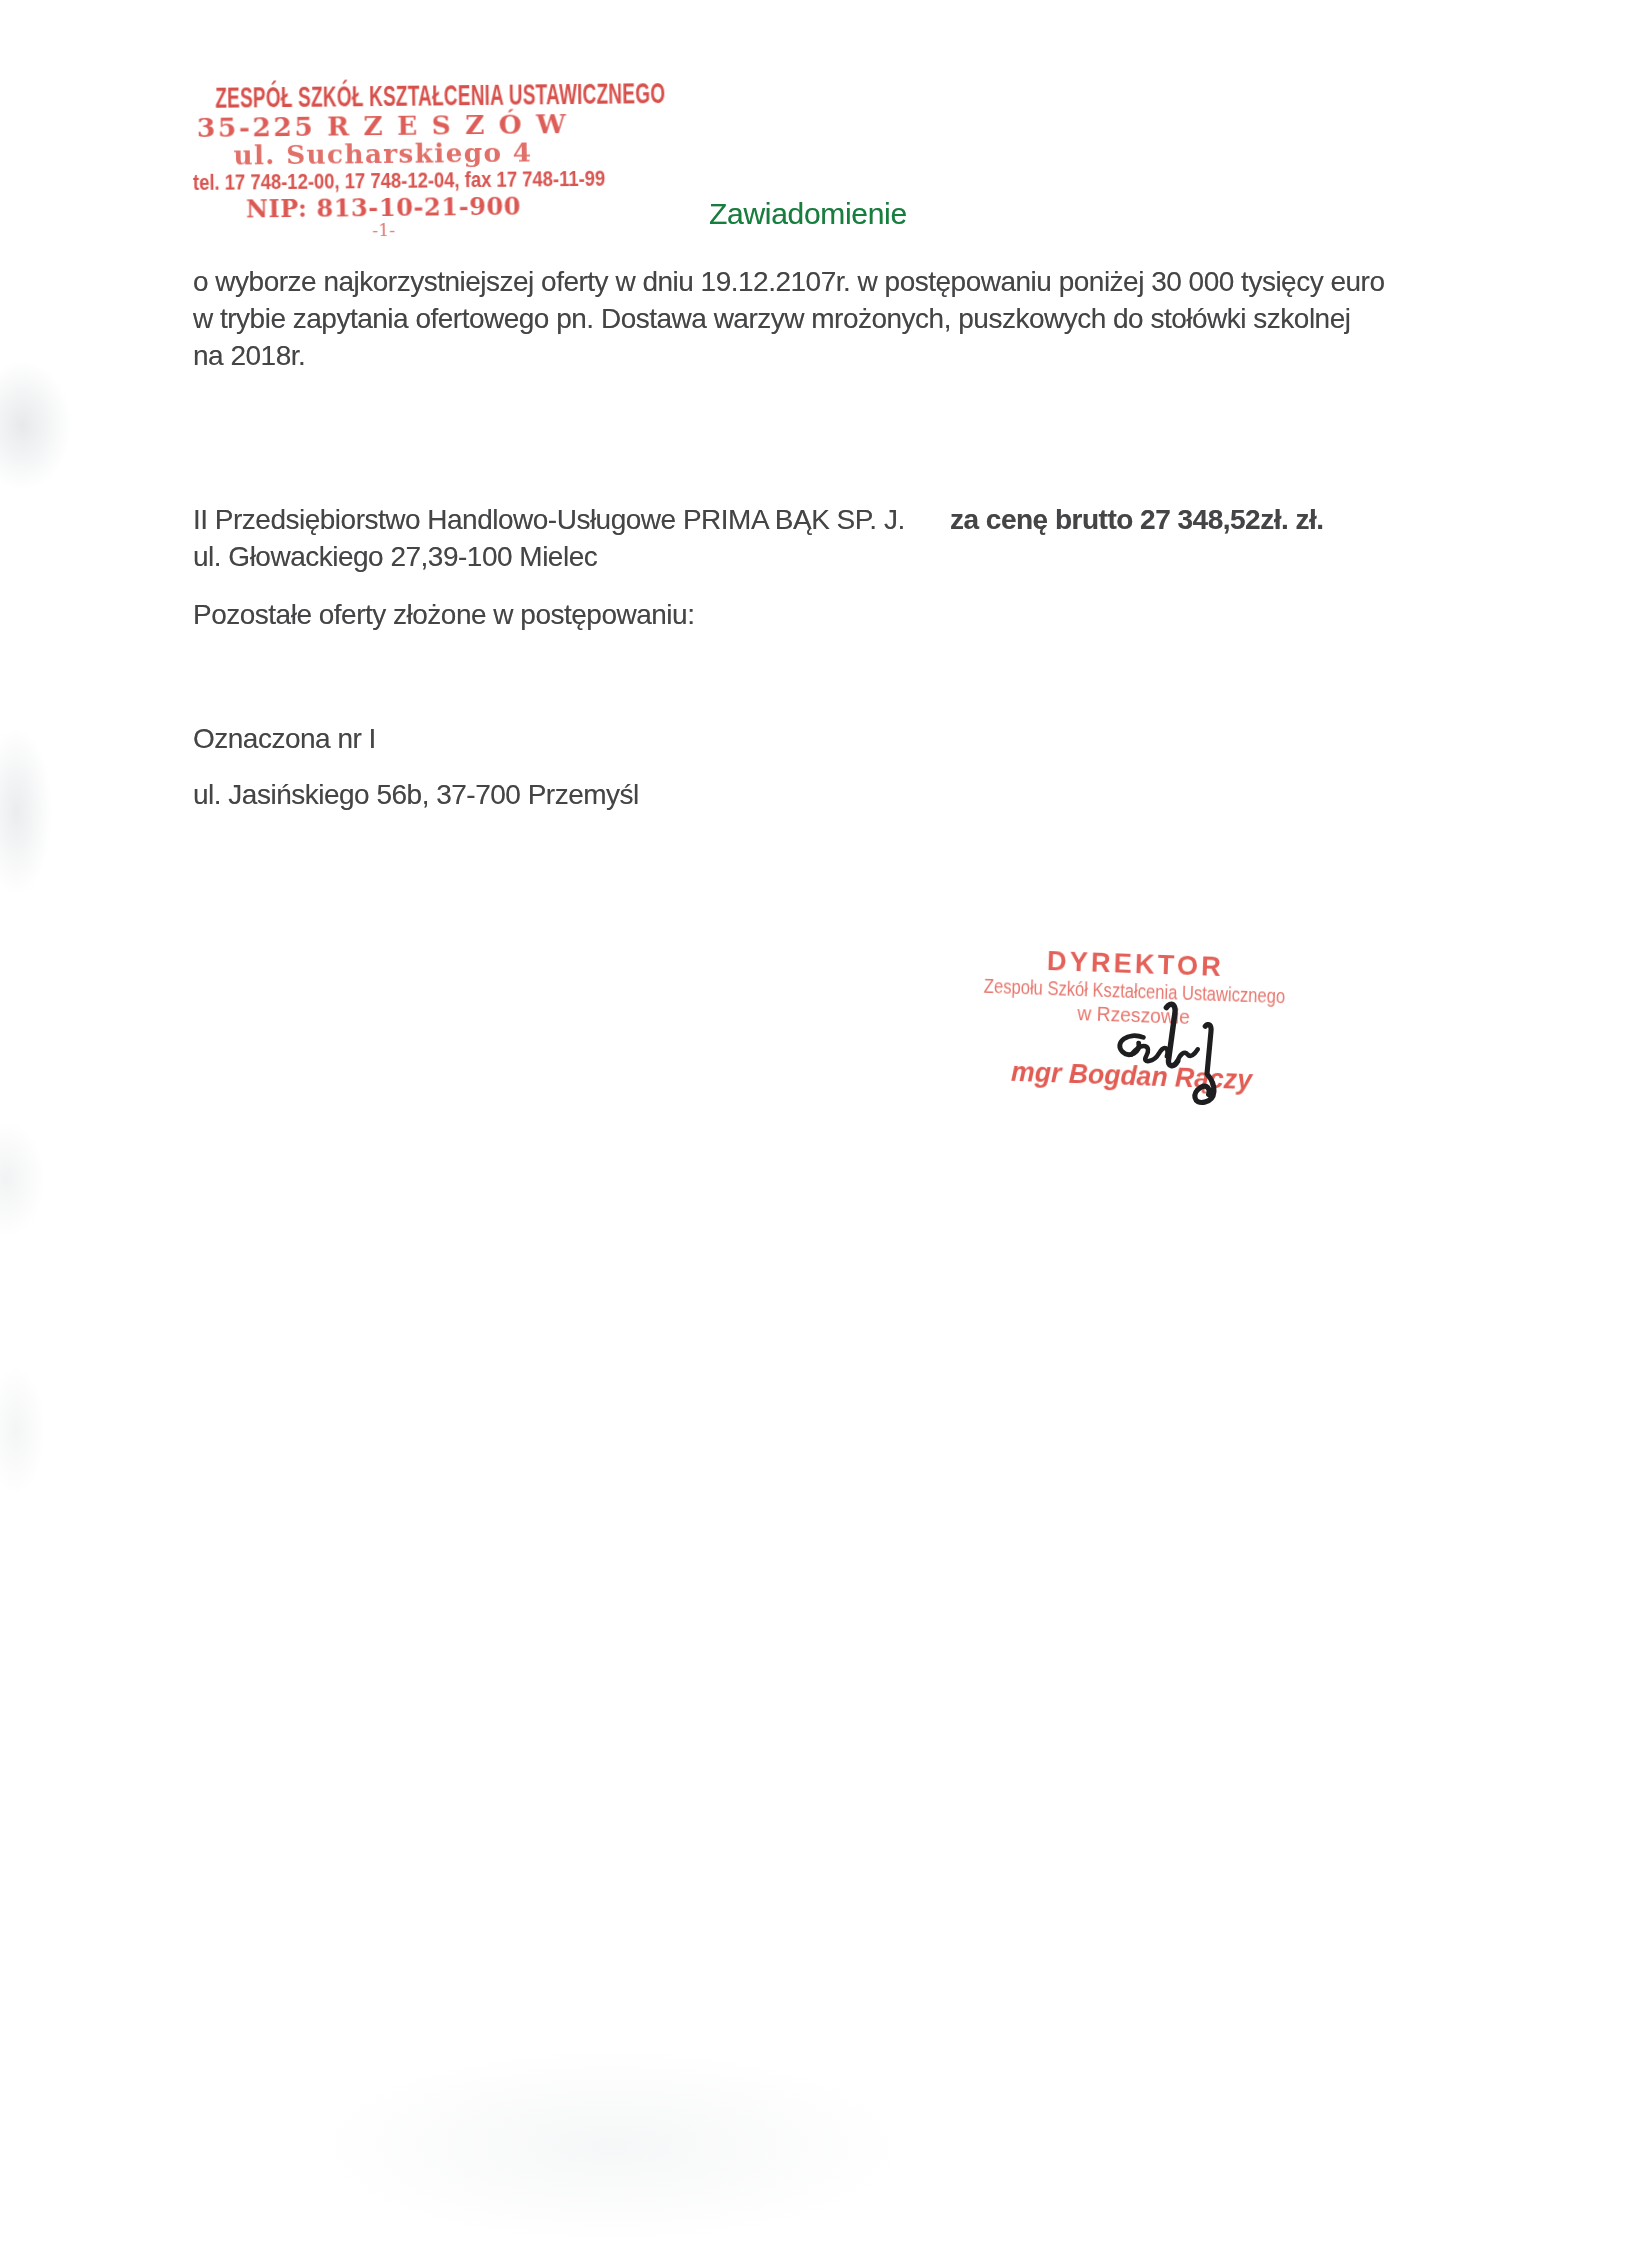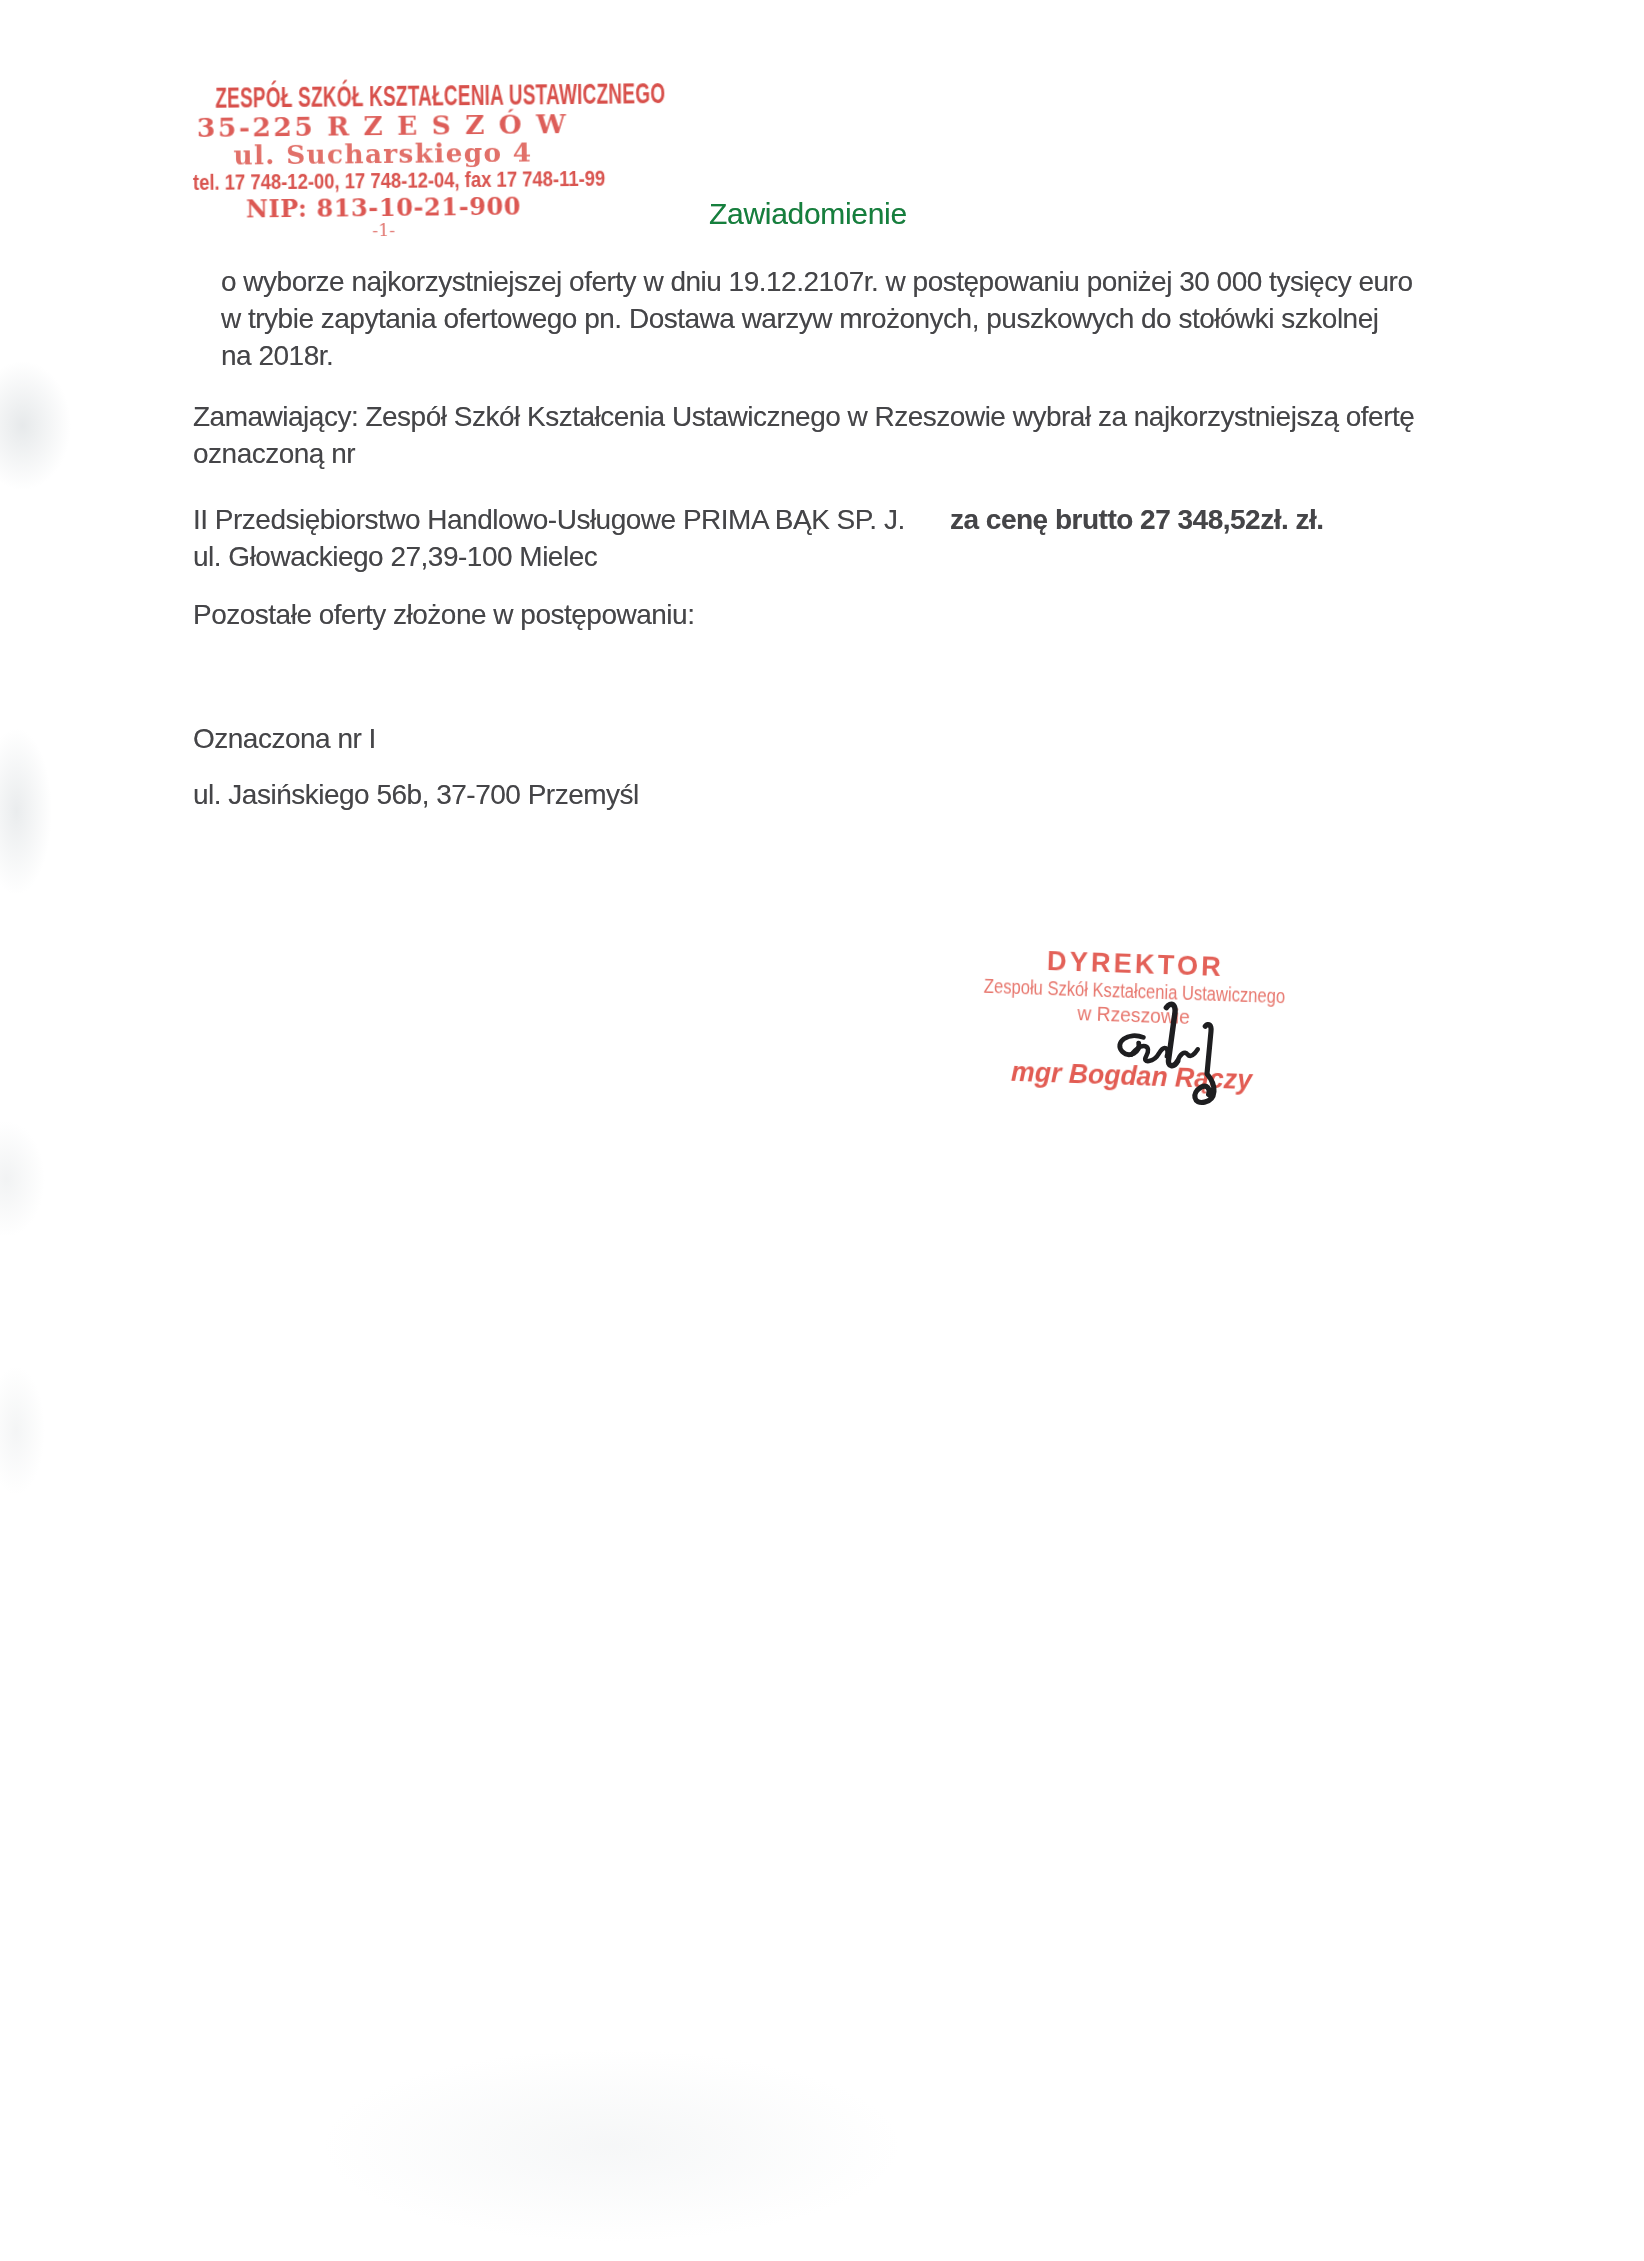--- a/index.html
+++ b/index.html
@@ -204,30 +204,26 @@
     <div class="hs-line hs-l1">ZESPÓŁ SZKÓŁ KSZTAŁCENIA USTAWICZNEGO</div>
     <div class="hs-line hs-l2">35-225 R Z E S Z Ó W</div>
     <div class="hs-line hs-l3">ul. Sucharskiego 4</div>
     <div class="hs-line hs-l4">tel. 17 748-12-00, 17 748-12-04, fax 17 748-11-99</div>
     <div class="hs-line hs-l5">NIP: 813-10-21-900</div>
     <div class="hs-line hs-l6">-1-</div>
   </div>
 
   <div class="doc-title">Zawiadomienie</div>
 
-  <div class="body-text" style="top:263px;margin-left:28px;">
+  <div class="body-text" style="top:263px;">
     <div>o wyborze najkorzystniejszej oferty w dniu 19.12.2107r. w postępowaniu poniżej 30 000 tysięcy euro</div>
     <div>w trybie zapytania ofertowego pn. Dostawa warzyw mrożonych, puszkowych do stołówki szkolnej</div>
     <div>na 2018r.</div>
   </div>
 
-  <div class="body-text" style="top:398px;">
-    <div>Zamawiający: Zespół Szkół Kształcenia Ustawicznego w Rzeszowie wybrał za najkorzystniejszą ofertę</div>
-    <div>oznaczoną nr</div>
-  </div>
 
   <div class="body-text offer-1" style="top:501px;">
     <div class="offer-row">
       <span>II Przedsiębiorstwo Handlowo-Usługowe PRIMA BĄK SP. J.</span>
       <span class="offer-price">za cenę brutto 27 348,52zł. zł.</span>
     </div>
     <div>ul. Głowackiego 27,39-100 Mielec</div>
   </div>
 
   <div class="body-text" style="top:596px;">Pozostałe oferty złożone w postępowaniu:</div>

